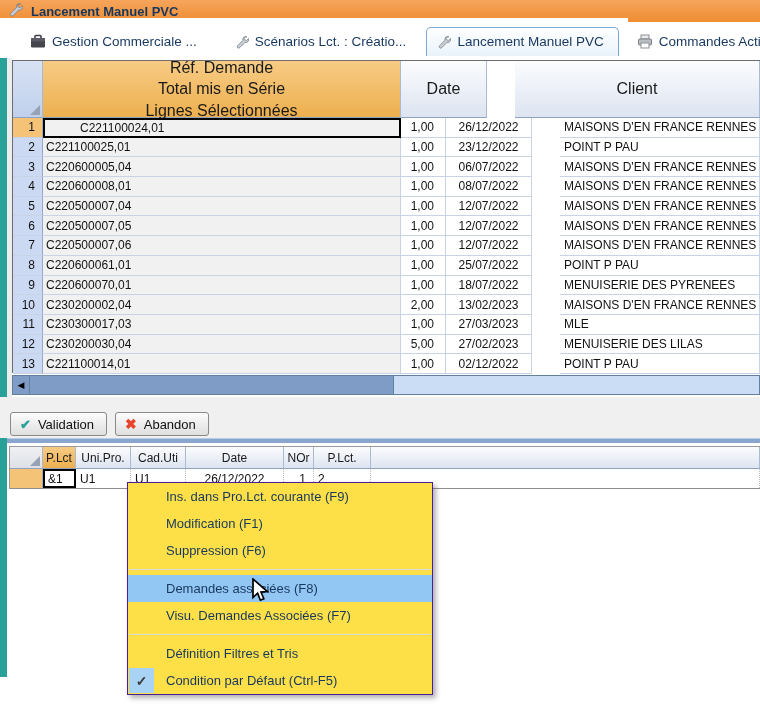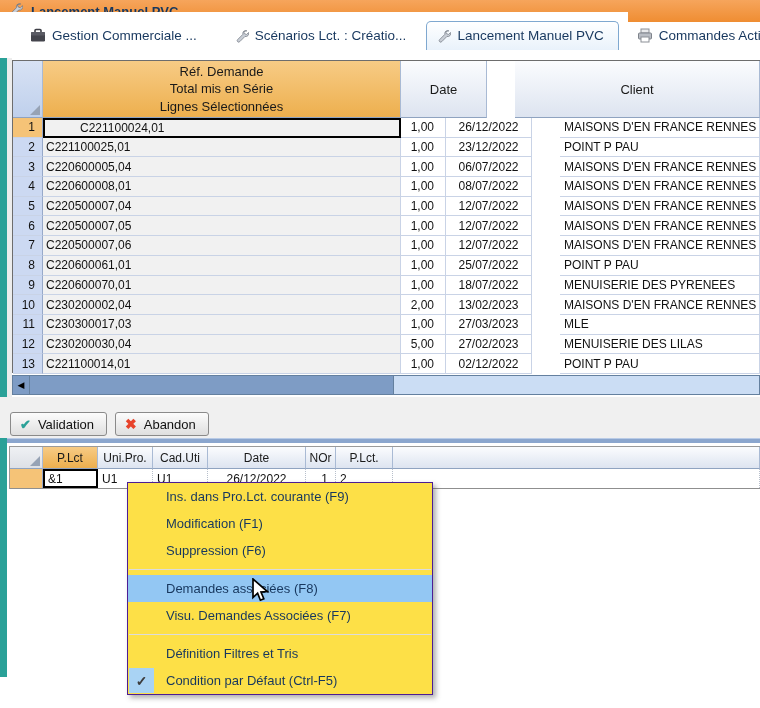--- a/index.html
+++ b/index.html
@@ -7,40 +7,40 @@
               font-family:"Liberation Sans", sans-serif; }
   .abs { position:absolute; }
 
   
   .titlebar { left:0; top:0; width:760px; height:22px;
               background:linear-gradient(#F6A55C,#EF8D32);
               display:flex; align-items:center; padding-left:8px; gap:8px; }
   .titlebar .title { font-size:13px; font-weight:700; color:#17375E; }
 
   
-  .tabbar { left:0; top:12px; width:628px; height:38px; background:#fff;
+  .tabbar { left:0; top:18px; width:628px; height:38px; background:#fff;
             display:flex; align-items:flex-end; padding-left:18px; }
   .tab { display:flex; align-items:center; gap:6px; font-size:13.5px; color:#17375E;
          padding:6px 12px 7px 12px; white-space:nowrap; }
   .tab.active { border:1px solid #7FA8D0; border-bottom:none; border-radius:5px 5px 0 0;
                 background:linear-gradient(#FFFFFF,#E9F2FB); padding:6px 14px 7px 10px; }
   .tab .ico { display:inline-flex; }
 
   
   .teal1 { left:0; top:58px; width:7px; height:340px; background:#2AA198; }
   .teal2 { left:0; top:438px; width:7px; height:239px; background:#2AA198; }
   .gap1  { left:7px; top:58px; width:5px; height:340px; background:#EDEDED; }
 
   
   .table1 { left:12px; top:60px; width:748px; height:313px; background:#fff;
             border-top:1px solid #6d6d6d; border-left:1px solid #6d6d6d; }
   .t1header { display:flex; height:57px; }
   .hcell { border-right:1px solid #A9BAD4; border-bottom:1px solid #8FA3C0;
            display:flex; align-items:center; justify-content:center;
-           font-size:13px; color:#1a1a1a; text-align:center;
+           font-size:16px; color:#1a1a1a; text-align:center;
            background:linear-gradient(#FBFCFE,#DDE4F0); }
   .hcell.orange { background:linear-gradient(#F7CB85,#EDAF4E); }
   .hcell.corner { background:linear-gradient(#D8E2F4,#BFD0EC); position:relative; }
   .tri { position:absolute; right:2px; bottom:2px; width:0; height:0;
          border-left:10px solid transparent; border-bottom:10px solid #97A3B5; }
   .pre { white-space:pre-line; line-height:1.35; }
 
   .c-num{width:30px;} .c-ref{width:358px;} .c-qte{width:45px;} .c-date{width:86px;} .c-client{flex:1;margin-left:28px;}
 
   .t1row { display:flex; height:19.7px; }
@@ -78,21 +78,21 @@
   
   .table2 { left:9px; top:446px; width:751px; background:#fff;
             border-top:1px solid #9a9a9a; border-left:1px solid #9a9a9a; }
   .t2header { display:flex; height:22px; }
   .t2header .hcell { font-size:12px; }
   .t2header .corner2 { background:linear-gradient(#EFF1F4,#DDE0E6); position:relative; }
   .t2row { display:flex; height:20px; border-bottom:1px solid #8f8f8f; }
   .t2row .cell { border-right:1px dotted #B7BFCB; border-bottom:none; }
   .t2row .cell.rowsel { background:#F5C377; border-right:1px solid #97A9C9; }
   .t2row .cell.selcell { border:2px solid #000; background:#fff; padding-left:3px; }
-  .d-sel{width:33px;} .d-plct{width:55px;text-align:right;} .d-uni{width:55px;} .d-cad{width:55px;}
+  .d-sel{width:33px;} .d-plct{width:33px;text-align:right;} .d-uni{width:55px;} .d-cad{width:55px;}
   .d-date{width:98px;} .d-nor{width:30px;} .d-plct2{width:57px;} .d-fill{flex:1;}
   .t2row .cell.v-left { padding-left:4px; }
   .t2row .cell.v-right { justify-content:flex-end; padding-right:7px; }
   .t2row .cell.v-center { justify-content:center; }
 
   
   .menu { left:127px; top:482px; width:306px; height:213px; background:#fde047;
           border:1px solid #4c1d95; box-shadow:3px 3px 5px rgba(80,80,80,.45);
           display:flex; flex-direction:column; }
   .menu-item { height:27px; display:flex; align-items:center; padding-left:38px;

